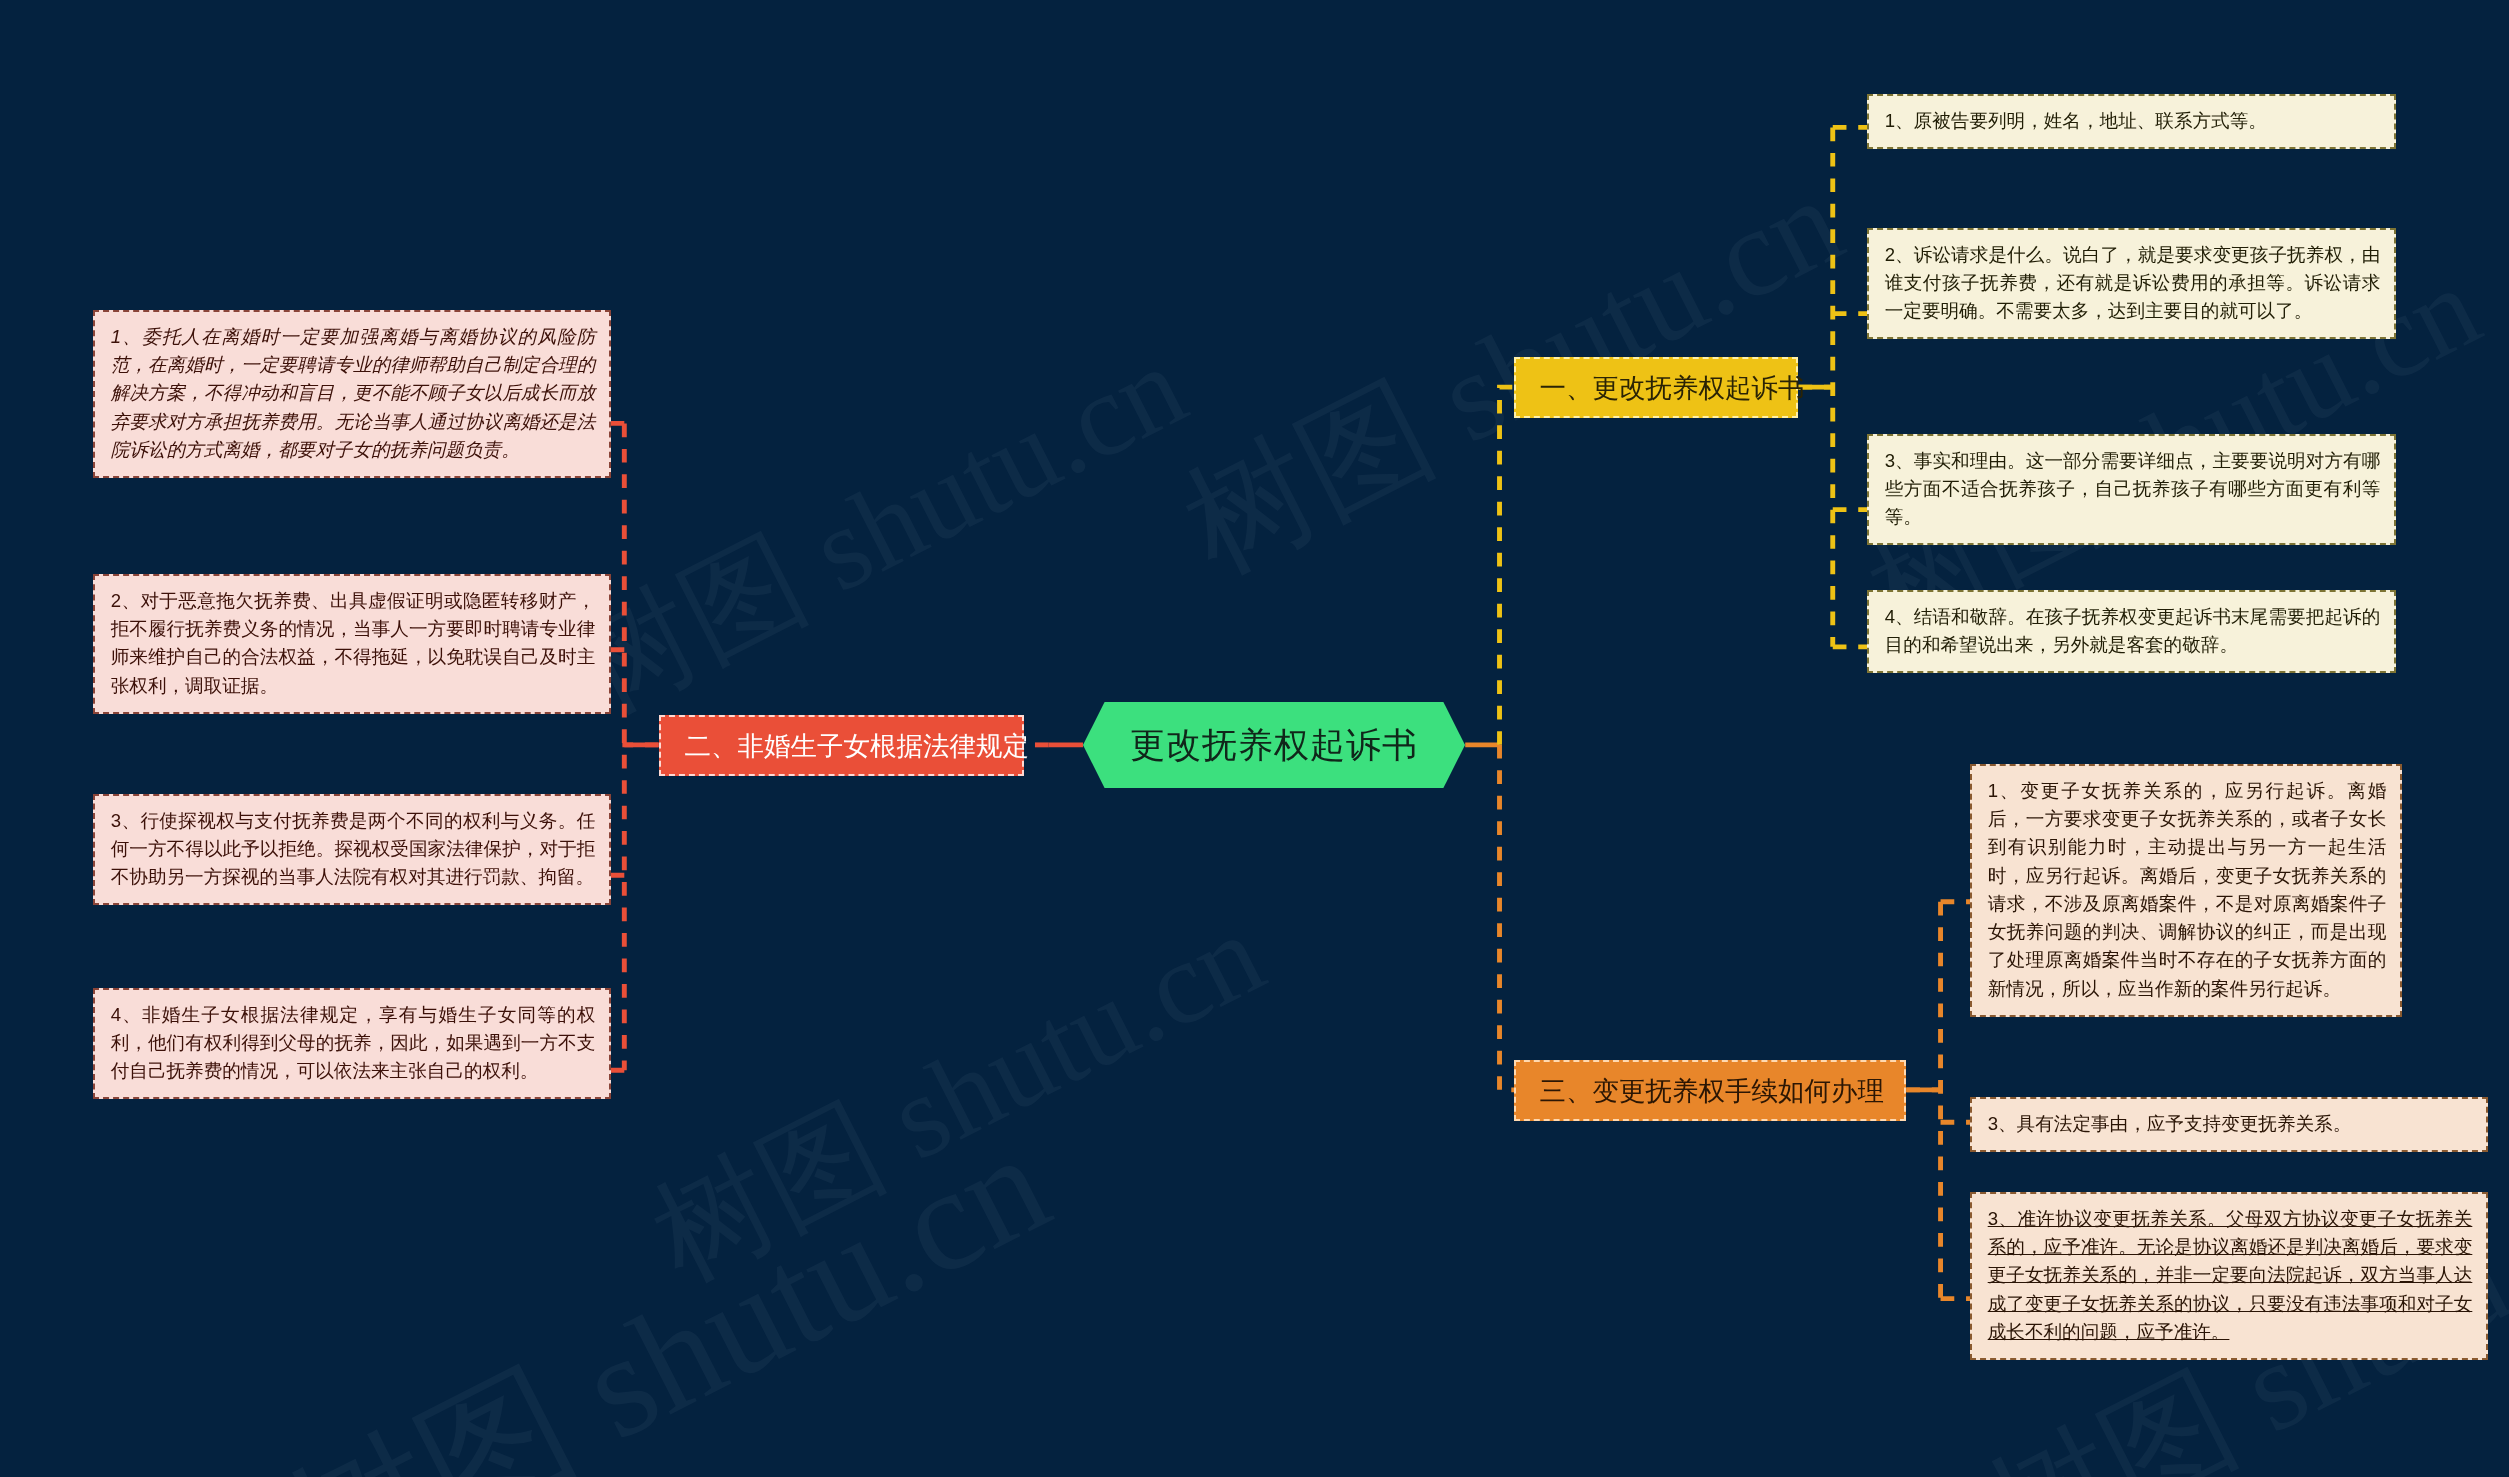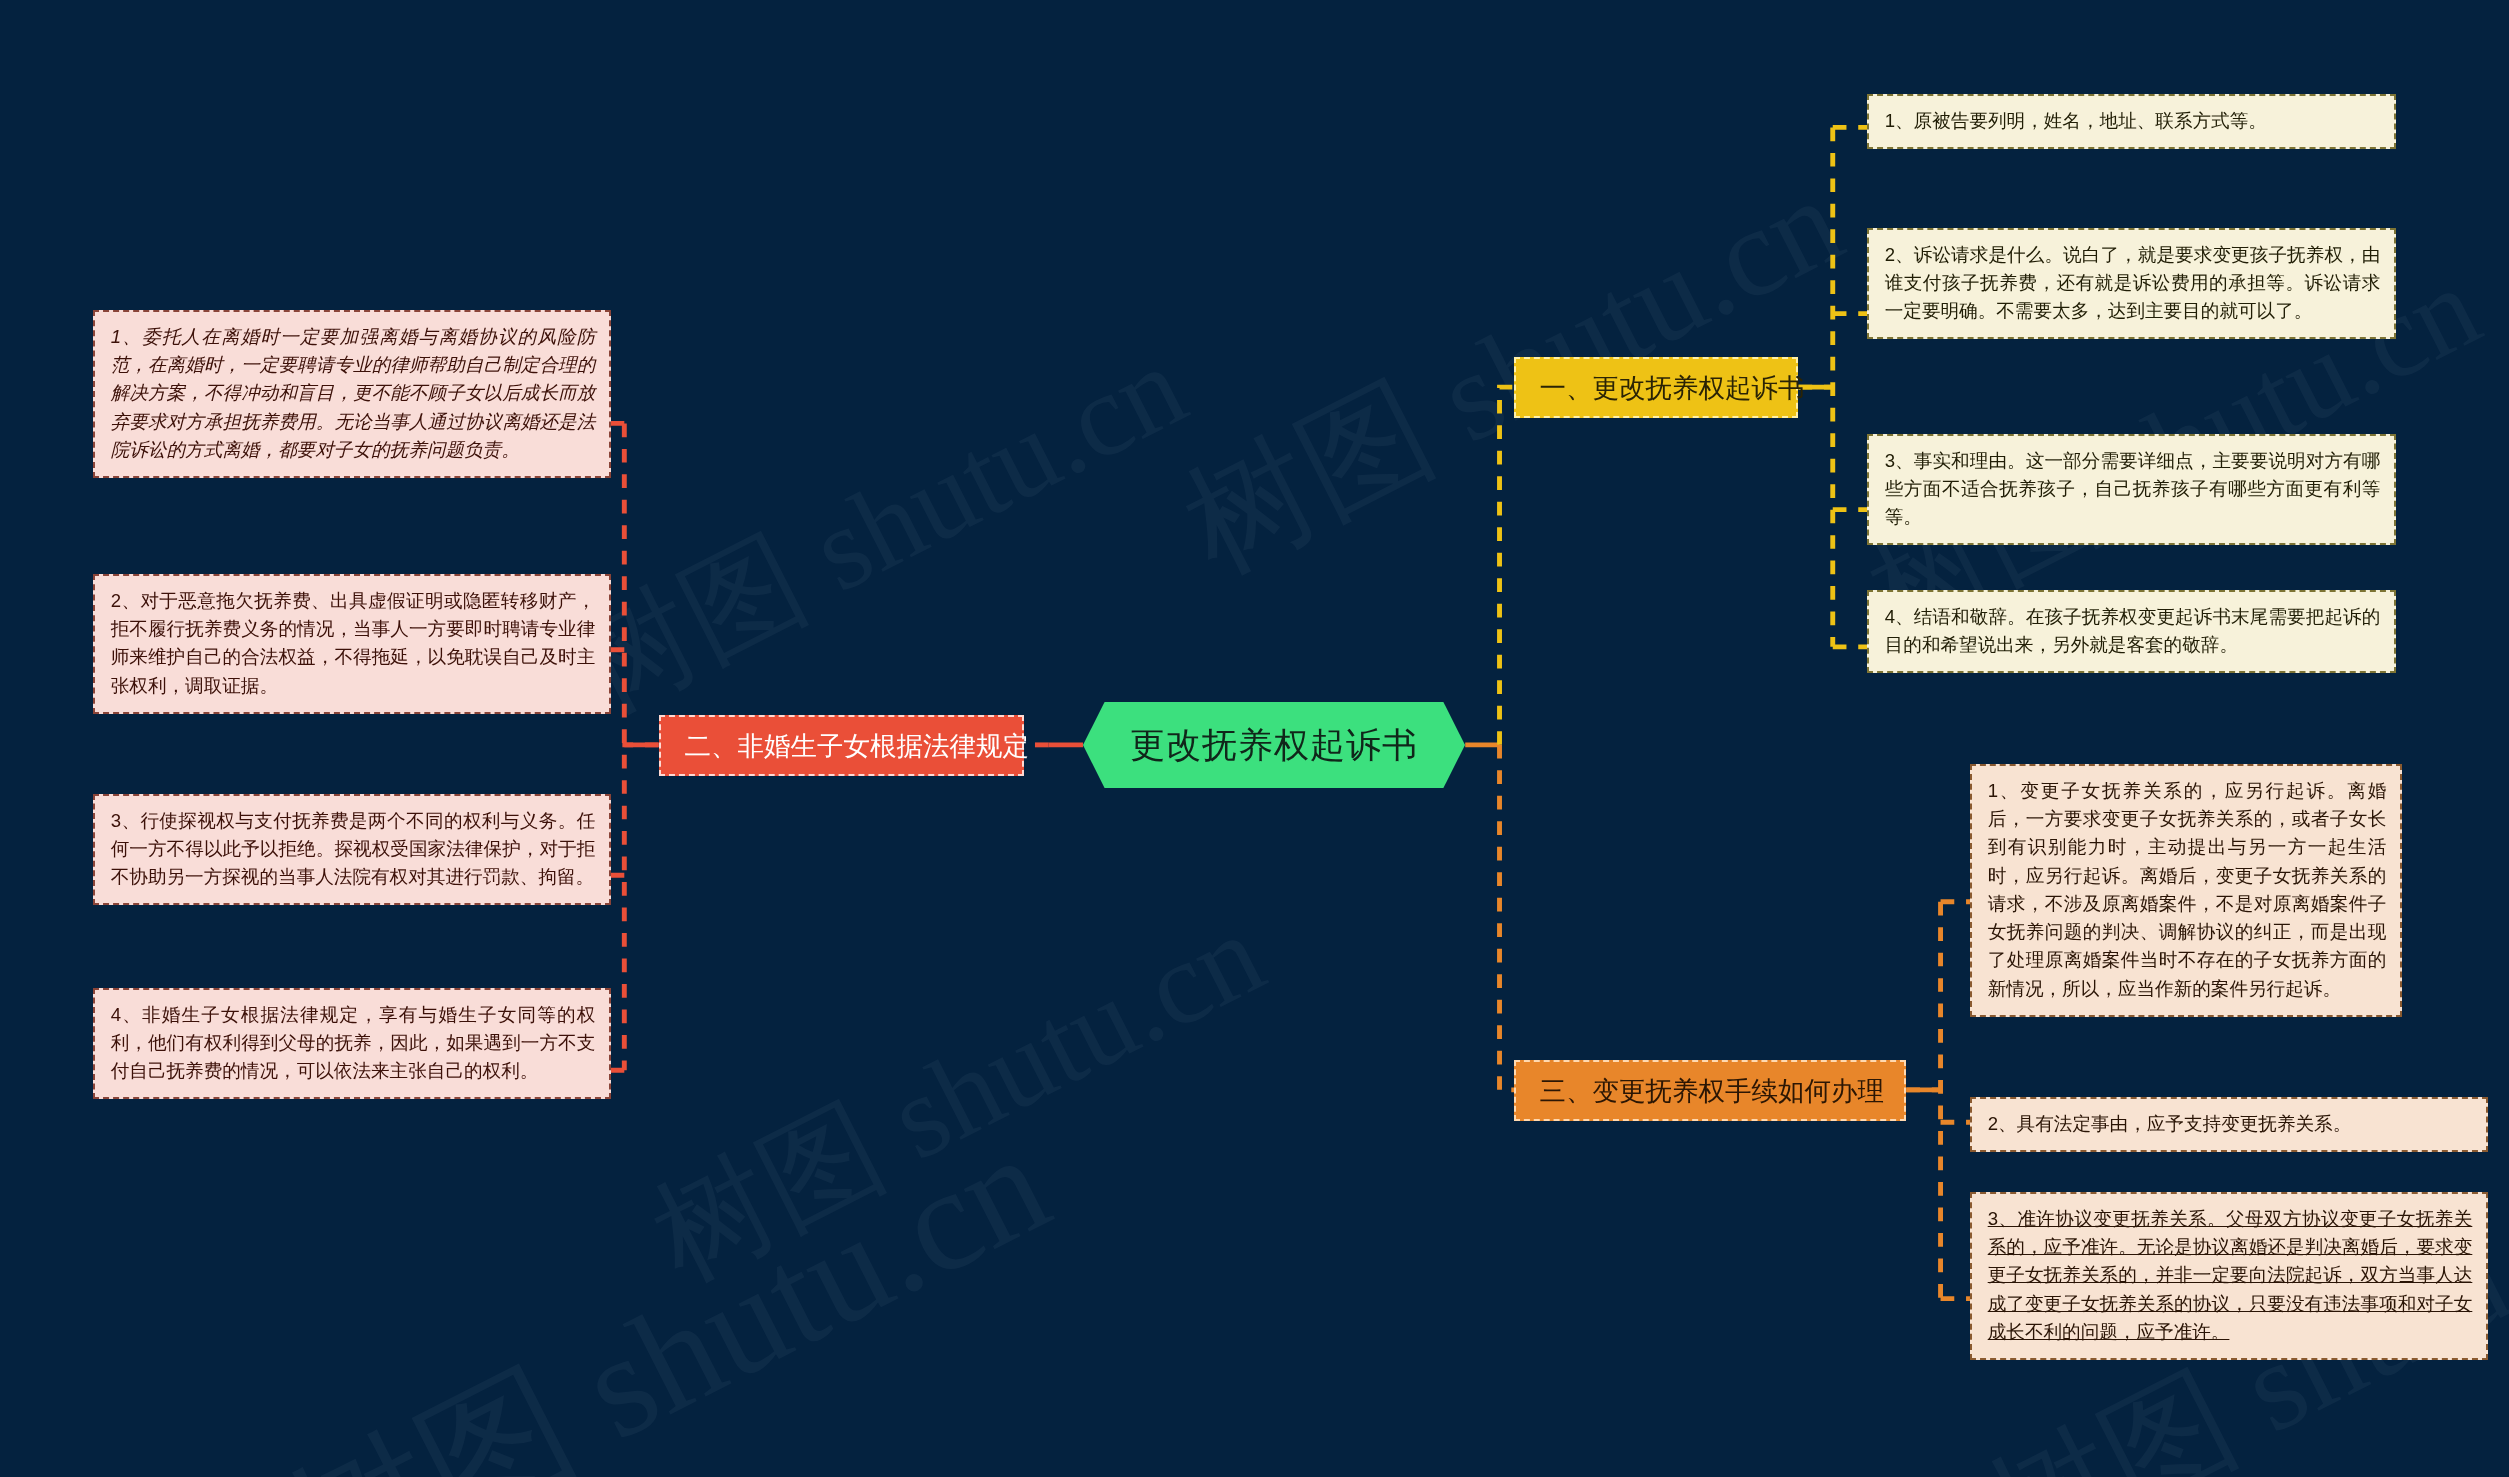--- a/index.html
+++ b/index.html
@@ -182,18 +182,18 @@
   <div class="node node-leaf pink" style="left:93px; top:310px; width:518px;font-style:italic;">1、委托人在离婚时一定要加强离婚与离婚协议的风险防范，在离婚时，一定要聘请专业的律师帮助自己制定合理的解决方案，不得冲动和盲目，更不能不顾子女以后成长而放弃要求对方承担抚养费用。无论当事人通过协议离婚还是法院诉讼的方式离婚，都要对子女的抚养问题负责。</div>
 
   <div class="node node-leaf pink" style="left:93px; top:574px; width:518px;">2、对于恶意拖欠抚养费、出具虚假证明或隐匿转移财产，拒不履行抚养费义务的情况，当事人一方要即时聘请专业律师来维护自己的合法权益，不得拖延，以免耽误自己及时主张权利，调取证据。</div>
 
   <div class="node node-leaf pink" style="left:93px; top:794px; width:518px;">3、行使探视权与支付抚养费是两个不同的权利与义务。任何一方不得以此予以拒绝。探视权受国家法律保护，对于拒不协助另一方探视的当事人法院有权对其进行罚款、拘留。</div>
 
   <div class="node node-leaf pink" style="left:93px; top:988px; width:518px;">4、非婚生子女根据法律规定，享有与婚生子女同等的权利，他们有权利得到父母的抚养，因此，如果遇到一方不支付自己抚养费的情况，可以依法来主张自己的权利。</div>
 
   <div class="node node-leaf peach" style="left:1970px; top:764px; width:432px;">1、变更子女抚养关系的，应另行起诉。离婚后，一方要求变更子女抚养关系的，或者子女长到有识别能力时，主动提出与另一方一起生活时，应另行起诉。离婚后，变更子女抚养关系的请求，不涉及原离婚案件，不是对原离婚案件子女抚养问题的判决、调解协议的纠正，而是出现了处理原离婚案件当时不存在的子女抚养方面的新情况，所以，应当作新的案件另行起诉。</div>
 
-  <div class="node node-leaf peach" style="left:1970px; top:1097px; width:518px;">2、具有法定事由，应予支持变更抚养关系。</div>
+  <div class="node node-leaf peach" style="left:1970px; top:1097px; width:518px;">3、具有法定事由，应予支持变更抚养关系。</div>
 
   <div class="node node-leaf peach" style="left:1970px; top:1192px; width:518px;text-decoration:underline;">3、准许协议变更抚养关系。父母双方协议变更子女抚养关系的，应予准许。无论是协议离婚还是判决离婚后，要求变更子女抚养关系的，并非一定要向法院起诉，双方当事人达成了变更子女抚养关系的协议，只要没有违法事项和对子女成长不利的问题，应予准许。</div>
 
 </div>
 
 
 </body></html>

